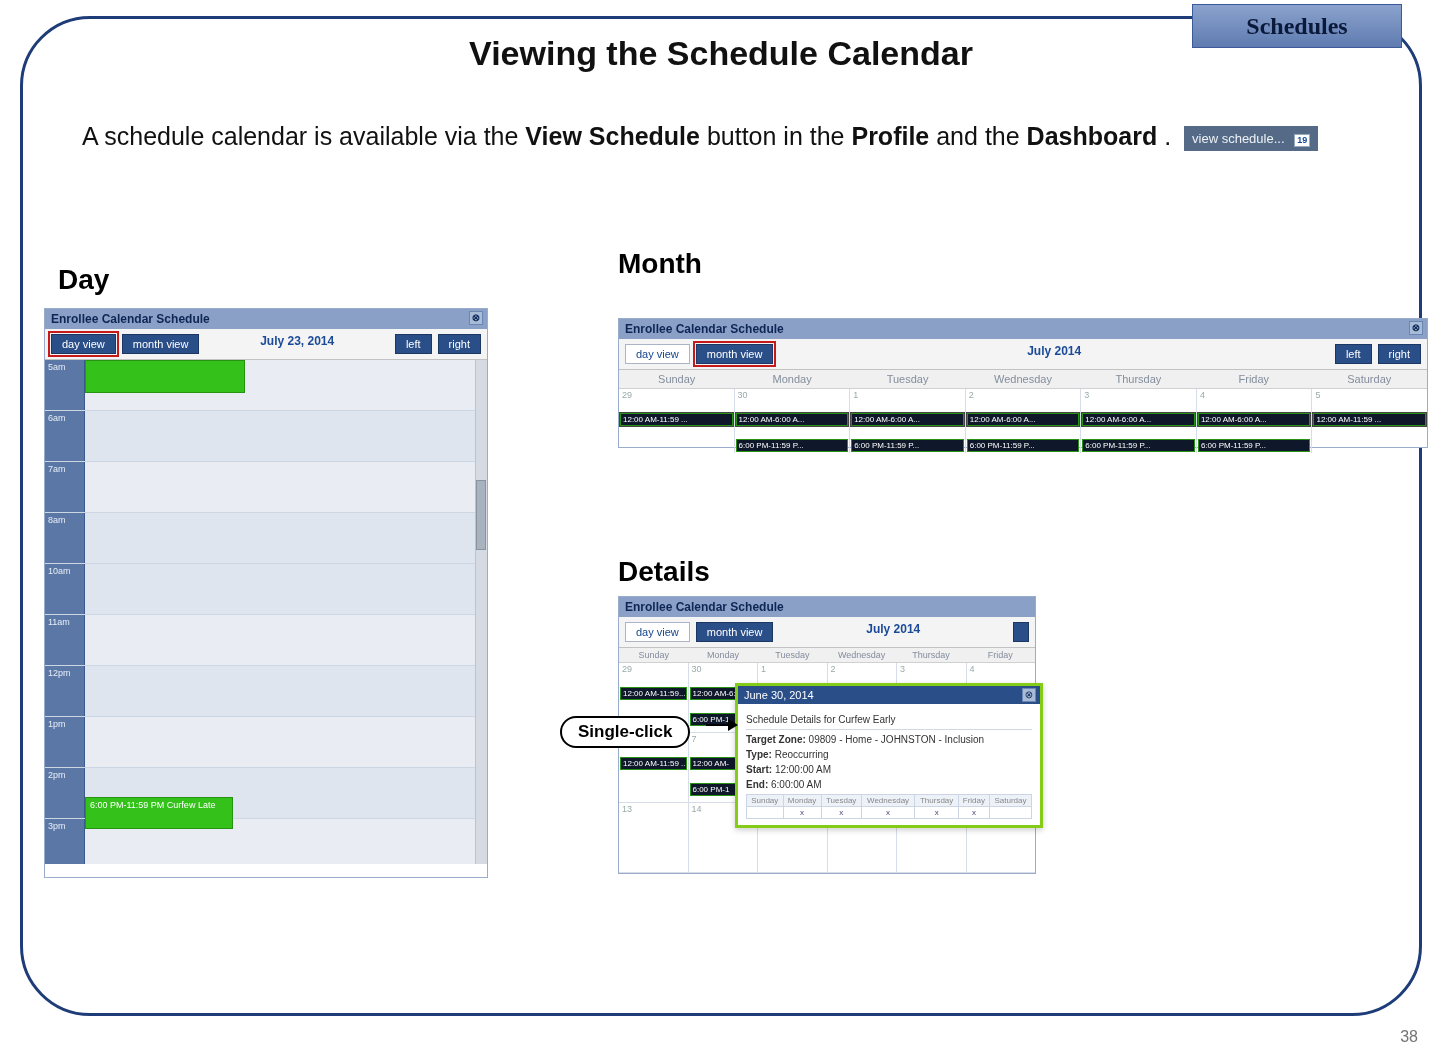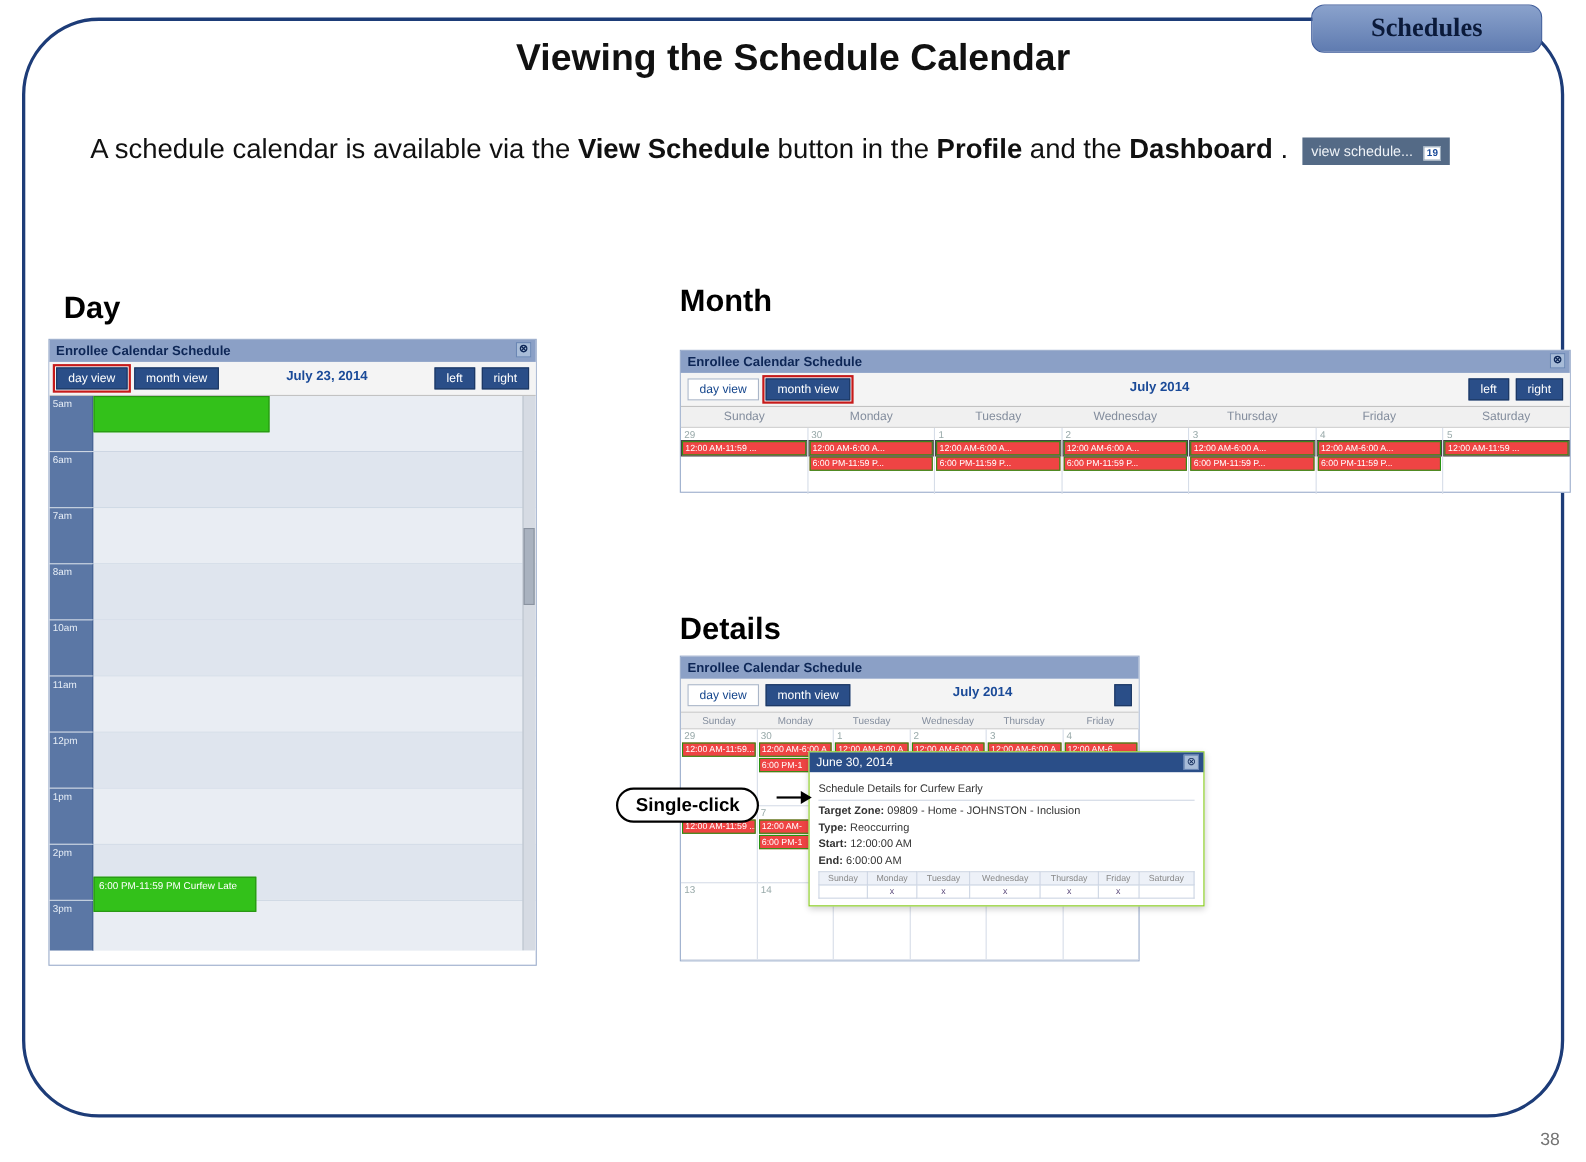--- a/index.html
+++ b/index.html
@@ -19,21 +19,21 @@
     background: #fff;
   }
   .tab-schedules {
     position: absolute;
     top: 4px;
     right: 40px;
     width: 210px;
     height: 44px;
     background: linear-gradient(#8aa2cc, #5f7bb0);
     border: 1px solid #3c5a99;
-    border-radius: 12px;
+    border-radius: 0;
     text-align: center;
     font-family: Georgia, 'Times New Roman', serif;
     font-weight: bold;
     font-size: 24px;
     color: #0b1a3a;
     line-height: 42px;
     z-index: 5;
   }
   .page-title {
     position: absolute;
@@ -210,26 +210,26 @@
   .month-col {
     flex: 1;
     border-left: 1px solid #d6dde8;
     padding: 1px;
     position: relative;
     min-height: 60px;
   }
   .month-col:first-child { border-left: none; }
   .daynum { font-size: 9px; color: #9aa; padding-left: 2px; }
   .evt {
-    background: #ef4444;
+    background: #0f172a;
     border: 1px solid #279312;
     color: #fff;
     font-size: 8px;
     padding: 1px 2px;
-    margin-top: 1px;
+    margin-top: 13px;
     white-space: nowrap;
     overflow: hidden;
   }
   .evt.outline { outline: 1px solid #444; }
 
   
   .details-pane {
     position: absolute;
     top: 596px; left: 618px;
     width: 418px;    border: 1px solid #9aaccb;
@@ -261,23 +261,23 @@
     flex: 1;
     border-left: 1px solid #d6dde8;
     padding: 1px;
     position: relative;
     overflow: hidden;
   }
   .details-col:first-child { border-left: none; }
   .popup {
     position: absolute;
     top: 20px; left: 116px;
-    width: 360px;
-    background: #fff;
-    border: 1px solid #84cc16;
+    width: 308px;
+    background: #fff;
+    border: 3px solid #84cc16;
     box-shadow: 0 2px 6px rgba(0,0,0,.2);
     z-index: 10;
   }
   .popup-title {
     background: #2a4e88;
     color: #fff;
     font-size: 11px;
     padding: 3px 6px;
     position: relative;
   }
@@ -350,21 +350,21 @@
   <span> and the </span>
   <b>Dashboard</b>
   <span>.</span>
   <span class="view-schedule-chip">
     <span>view schedule...</span>
     <span class="cal-badge">19</span>
   </span>
 </div>
 
 <div class="section-label" style="top:264px;left:58px">Day</div>
-<div class="section-label" style="top:258px;left:618px">Month</div>
+<div class="section-label" style="top:248px;left:618px">Month</div>
 <div class="section-label" style="top:556px;left:618px">Details</div>
 
 <div class="day-pane">
   <div class="pane-titlebar">
     <span>Enrollee Calendar Schedule</span>
     <span class="pane-close">⊗</span>
   </div>
   <div class="pane-toolbar">
     <span class="btn-blue outlined-red">day view</span>
     <span class="btn-blue">month view</span>

